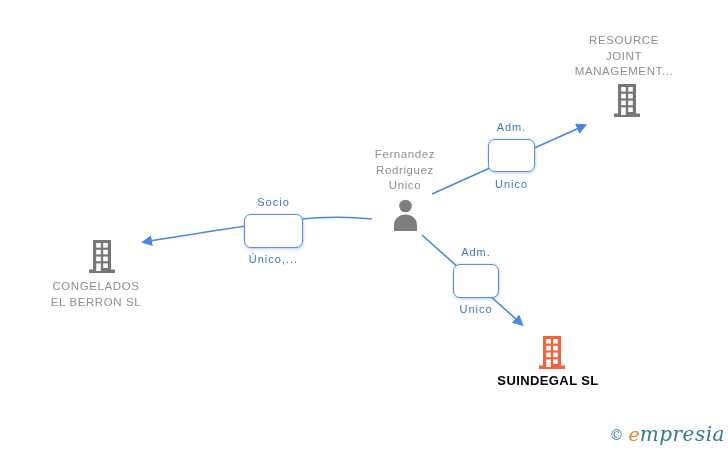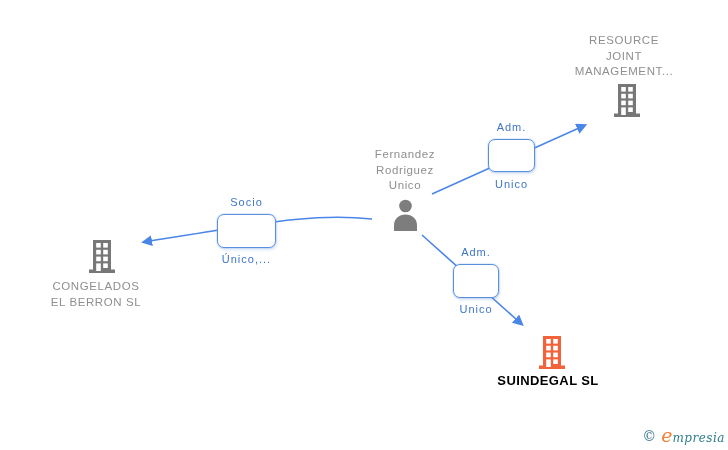--- a/index.html
+++ b/index.html
@@ -27,21 +27,21 @@
   }
   .edge-label span { display:block; white-space:nowrap; }
 
   .logo {
     position:absolute; right:3px; bottom:4px;
     font-family:"DejaVu Serif", serif; font-style:italic;
     color:#2e7d8c; white-space:nowrap; cursor:pointer;
   }
   .logo-c { font-style:normal; font-size:14px; color:#35798c; margin-right:5px; vertical-align:1px; }
   .logo-e { color:#f08137; font-size:19px; }
-  .logo-rest { font-size:12px; letter-spacing:0.5px; }
+  .logo-rest { font-size:20px; letter-spacing:0.5px; }
 </style>
 </head>
 <body>
 
 <div class="canvas">
 
   <svg class="edges" width="728" height="450" viewBox="0 0 728 450">
     <defs>
       <marker id="arrow" markerUnits="userSpaceOnUse" markerWidth="11" markerHeight="11" viewBox="0 0 11 11" refX="2" refY="5.5" orient="auto">
         <path d="M0,0 L11,5.5 L0,11 Z" fill="#4a86e8"></path>
@@ -122,21 +122,21 @@
     </g>
   </svg>
   <div class="node-label bold" style="left:468px; top:373px; width:160px;">
     <span>SUINDEGAL SL</span>
   </div>
 
   <div class="edge-label" style="left:488px; top:139px; width:47px; height:33px;">
     <span>Adm.</span>
     <span>Unico</span>
   </div>
-  <div class="edge-label" style="left:217px; top:214px; width:59px; height:34px;">
+  <div class="edge-label" style="left:244px; top:214px; width:59px; height:34px;">
     <span>Socio</span>
     <span>Único,...</span>
   </div>
   <div class="edge-label" style="left:453px; top:264px; width:46px; height:34px;">
     <span>Adm.</span>
     <span>Unico</span>
   </div>
 
   <div class="logo">
     <span class="logo-c">©</span><span class="logo-e">e</span><span class="logo-rest">mpresia</span>

